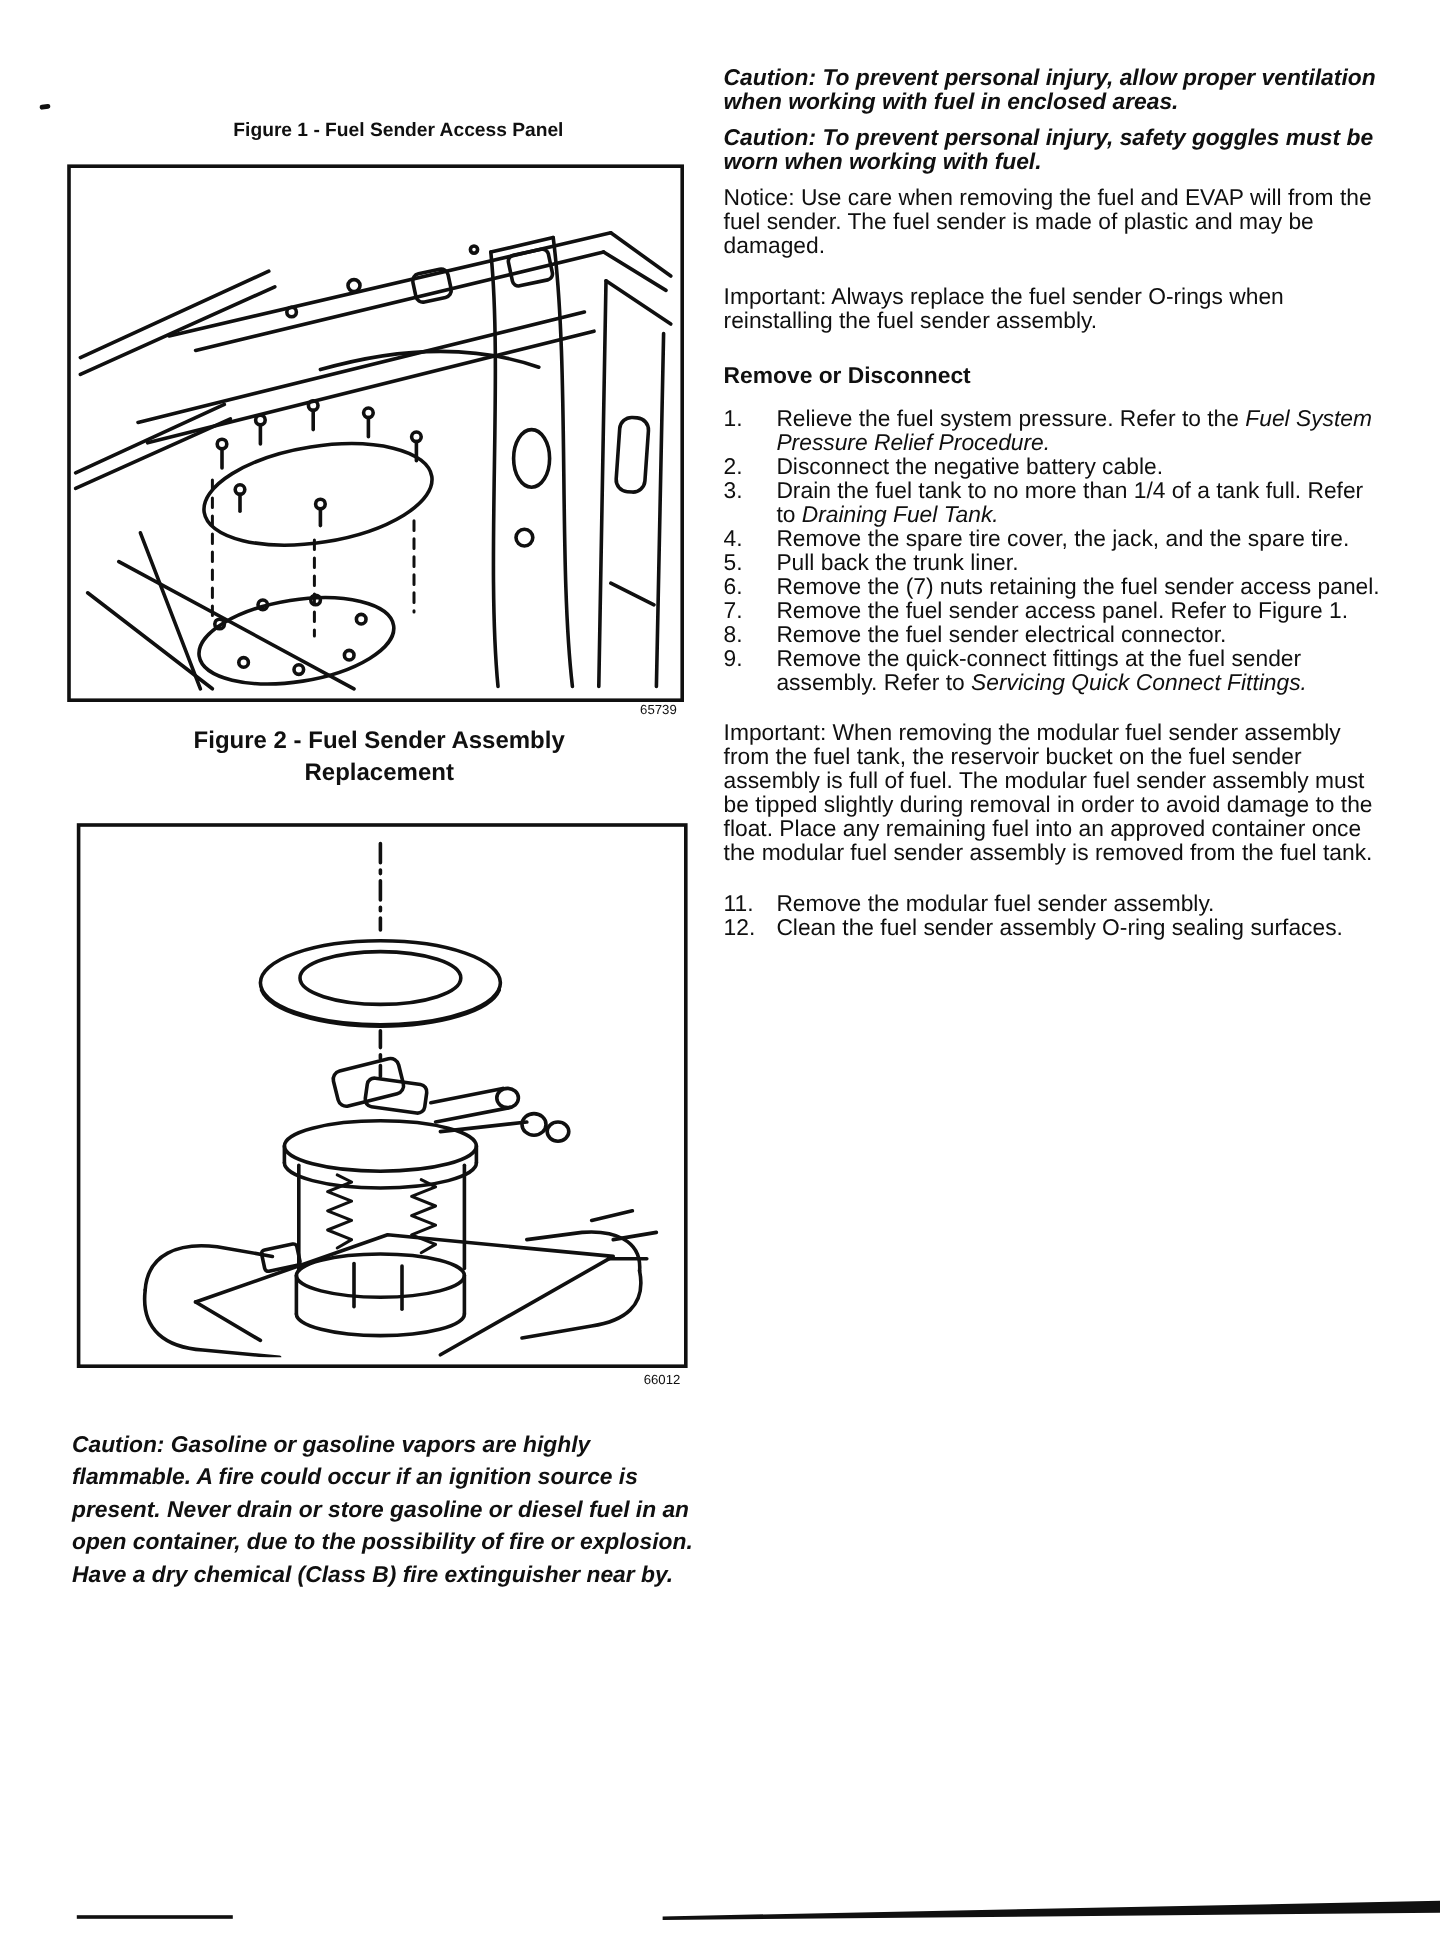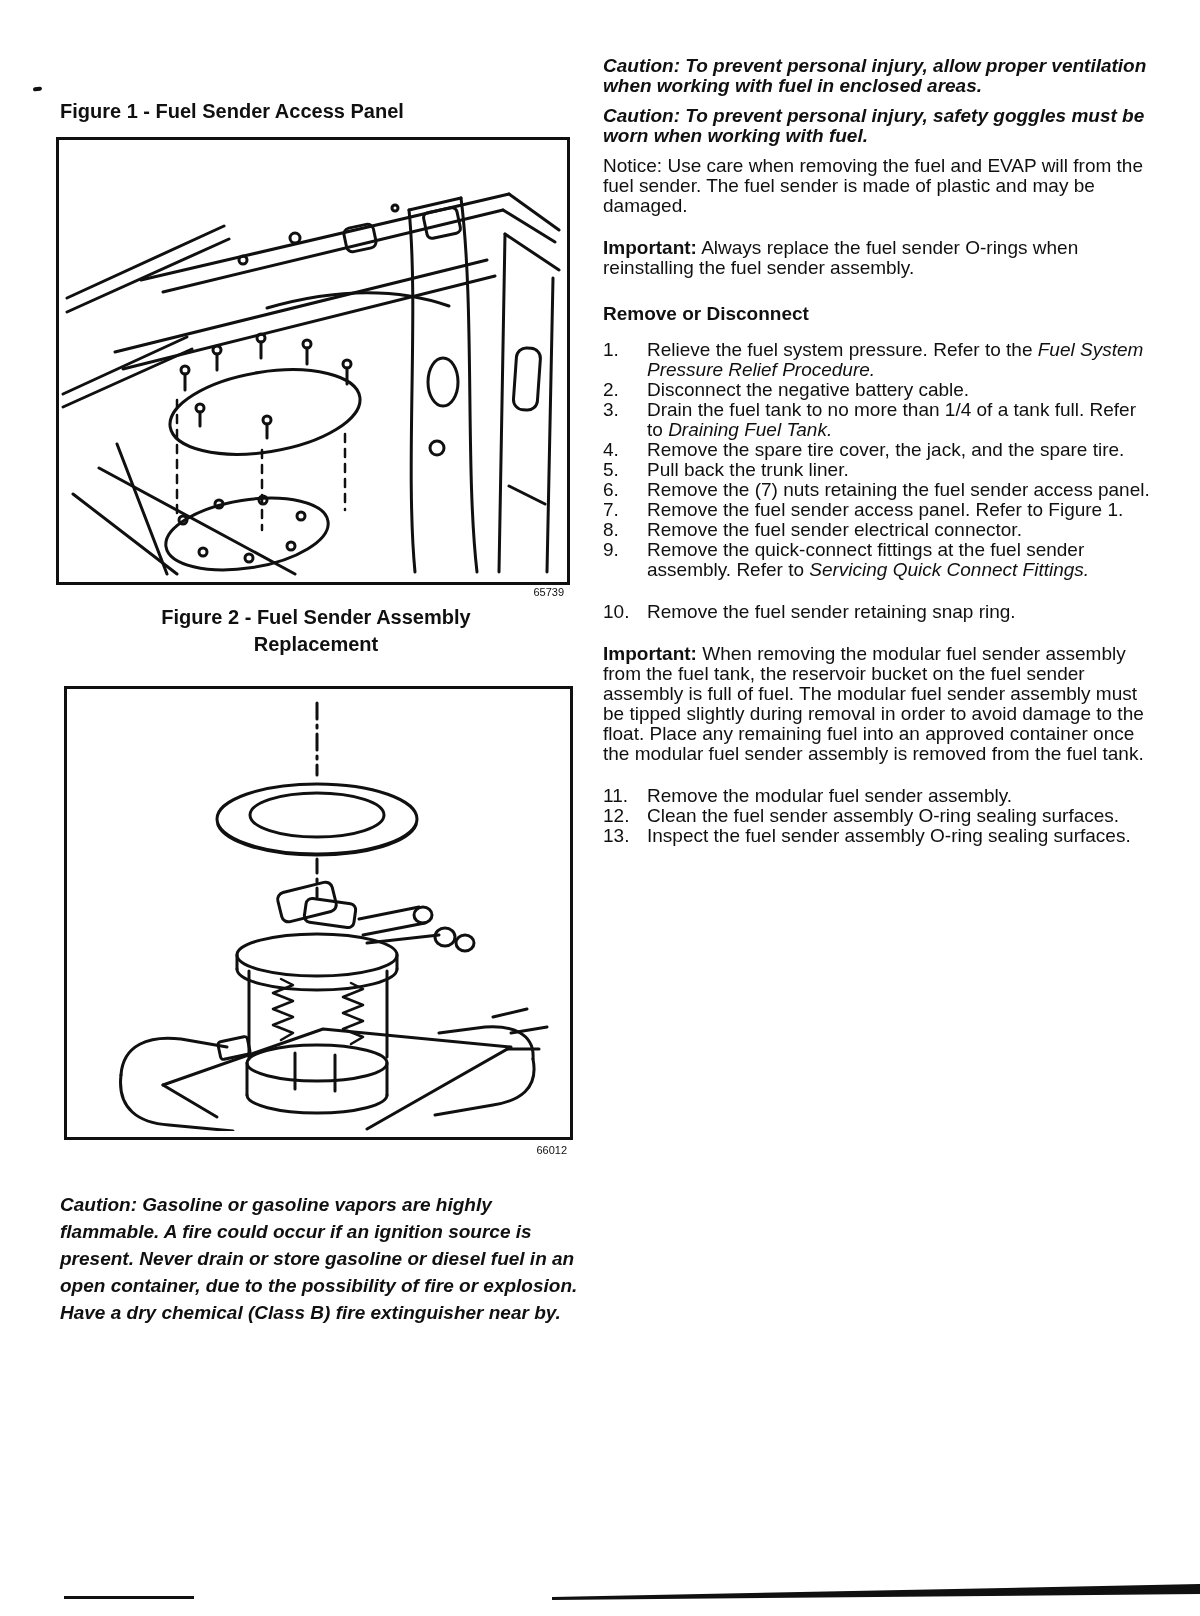--- a/index.html
+++ b/index.html
@@ -10,22 +10,22 @@
     color:#101010;
     font-family:"Liberation Sans", sans-serif;
     overflow:hidden;
   }
   
   .page-title{
     position:absolute;left:50px;top:56px;width:526px;
     font-size:21px;font-weight:bold;text-align:center;letter-spacing:.2px;
   }
   .fig1-caption{
-    position:absolute;left:60px;top:100px;width:520px;
-    font-size:20px;font-weight:bold;text-align:left;
+    position:absolute;left:72px;top:100px;width:520px;
+    font-size:16px;font-weight:bold;text-align:center;
   }
   .figbox1{
     position:absolute;left:56px;top:137px;width:508px;height:442px;
     border:3px solid #101010;
   }
   .figref1{
     position:absolute;left:56px;top:586px;width:508px;
     font-size:11px;text-align:right;
   }
   .fig2-caption{
@@ -45,21 +45,21 @@
     font-size:19px;line-height:27px;font-weight:bold;font-style:italic;
   }
   
   .right-col{
     position:absolute;left:603px;top:56px;width:552px;
     font-size:19px;line-height:20px;
   }
   .caution{font-weight:bold;font-style:italic;margin:0 0 10px 0;}
   .notice{margin:0 0 10px 0;}
   .important{margin:22px 0;}
-  .important .lbl{font-weight:bold;}
+  .important .lbl{font-weight:normal;}
   .sec-heading{font-size:19px;font-weight:bold;margin:26px 0 16px 0;}
   .step{display:flex;}
   .step .num{flex:0 0 44px;}
   .step .t{flex:1;}
   .gap-block{margin:22px 0;}
   em{font-style:italic;}
   
   .speck{position:absolute;left:33px;top:87px;width:9px;height:4px;background:#101010;transform:rotate(-8deg);border-radius:2px;}
   .bottom-line-left{position:absolute;left:64px;top:1596px;width:130px;height:3px;background:#101010;}
   .bottom-line-right{position:absolute;left:552px;top:1582px;width:648px;height:20px;}
@@ -257,39 +257,31 @@
           <span class="num">8.</span>
           <span class="t"><span>Remove the fuel sender electrical connector.</span></span>
         </div>
       <div class="step">
           <span class="num">9.</span>
           <span class="t"><span>Remove the quick-connect fittings at the fuel sender assembly. Refer to </span><em>Servicing Quick Connect Fittings.</em></span>
         </div>
     </div>
 
 
-    <div class="step gap-block">
-        <span class="num">10.</span>
-        <span class="t"><span>Remove the fuel sender retaining snap ring.</span></span>
-      </div>
 
     <p class="important"><span class="lbl">Important:</span> <span>When removing the modular fuel sender assembly from the fuel tank, the reservoir bucket on the fuel sender assembly is full of fuel. The modular fuel sender assembly must be tipped slightly during removal in order to avoid damage to the float. Place any remaining fuel into an approved container once the modular fuel sender assembly is removed from the fuel tank.</span></p>
 
     <div>
       <div class="step">
           <span class="num">11.</span>
           <span class="t"><span>Remove the modular fuel sender assembly.</span></span>
         </div>
       <div class="step">
           <span class="num">12.</span>
           <span class="t"><span>Clean the fuel sender assembly O-ring sealing surfaces.</span></span>
-        </div>
-      <div class="step">
-          <span class="num">13.</span>
-          <span class="t"><span>Inspect the fuel sender assembly O-ring sealing surfaces.</span></span>
         </div>
     </div>
 
   </div>
 
   <div class="bottom-line-left"></div>
   <svg class="bottom-line-right" width="648" height="20" viewBox="0 0 648 20">
     <polygon points="0,15 648,2 648,12 0,18" fill="#101010"></polygon>
   </svg>
 

